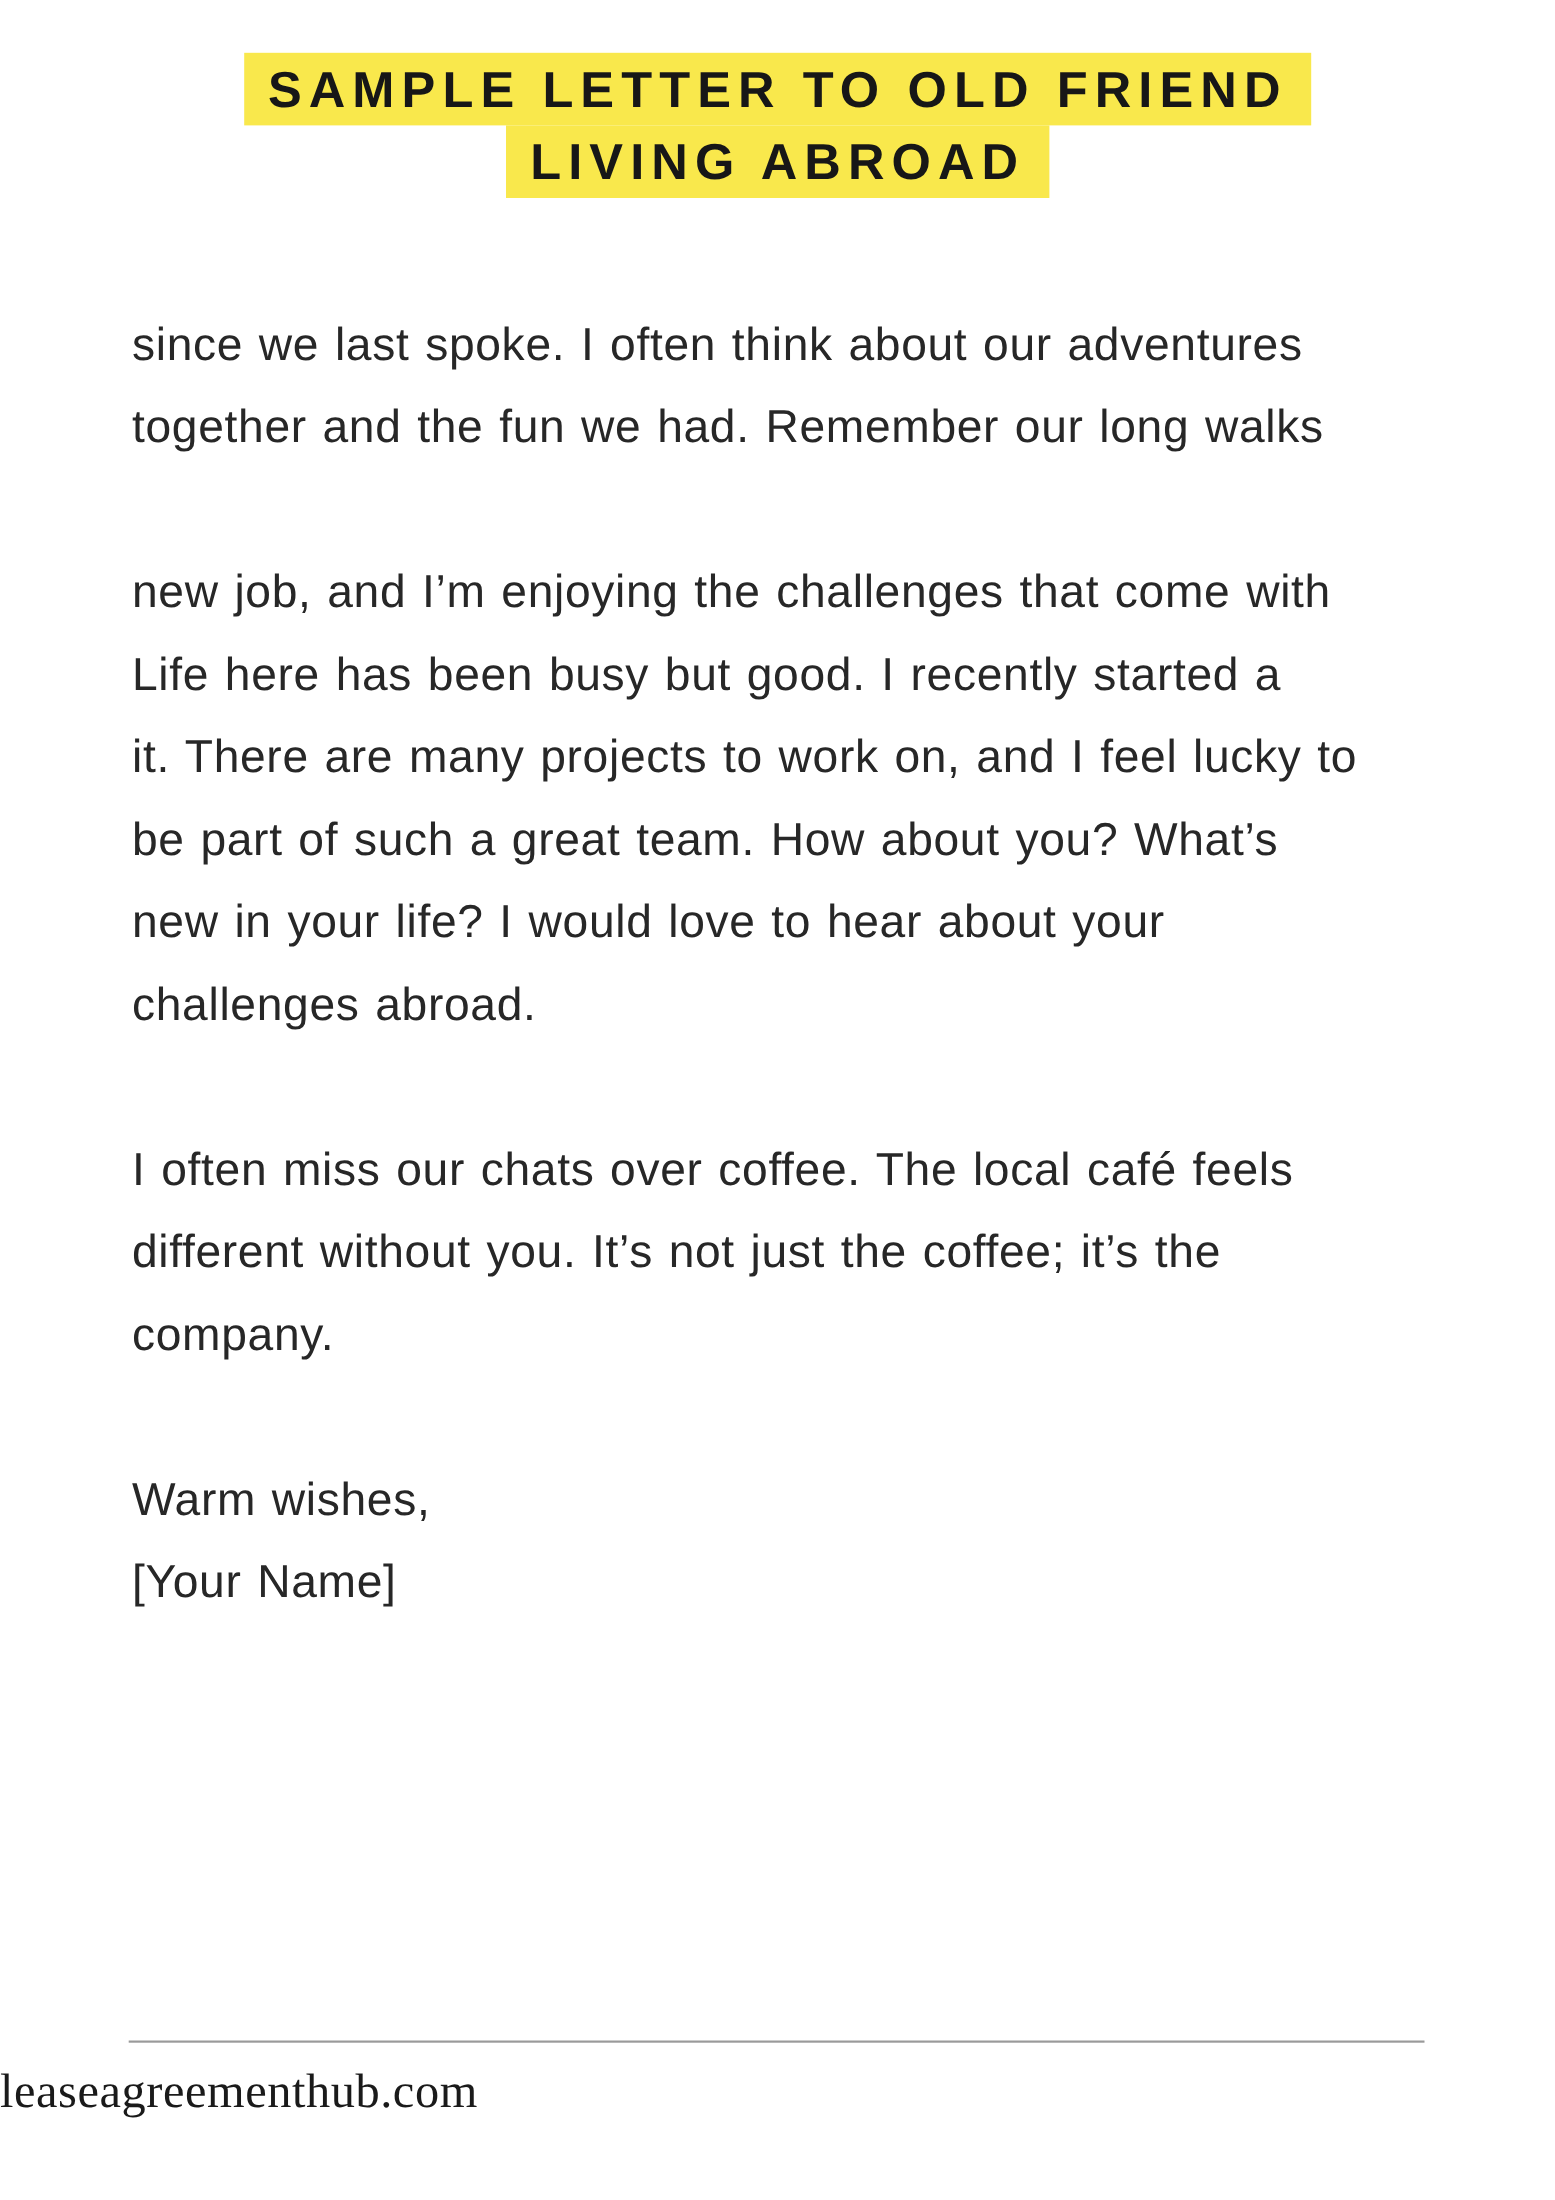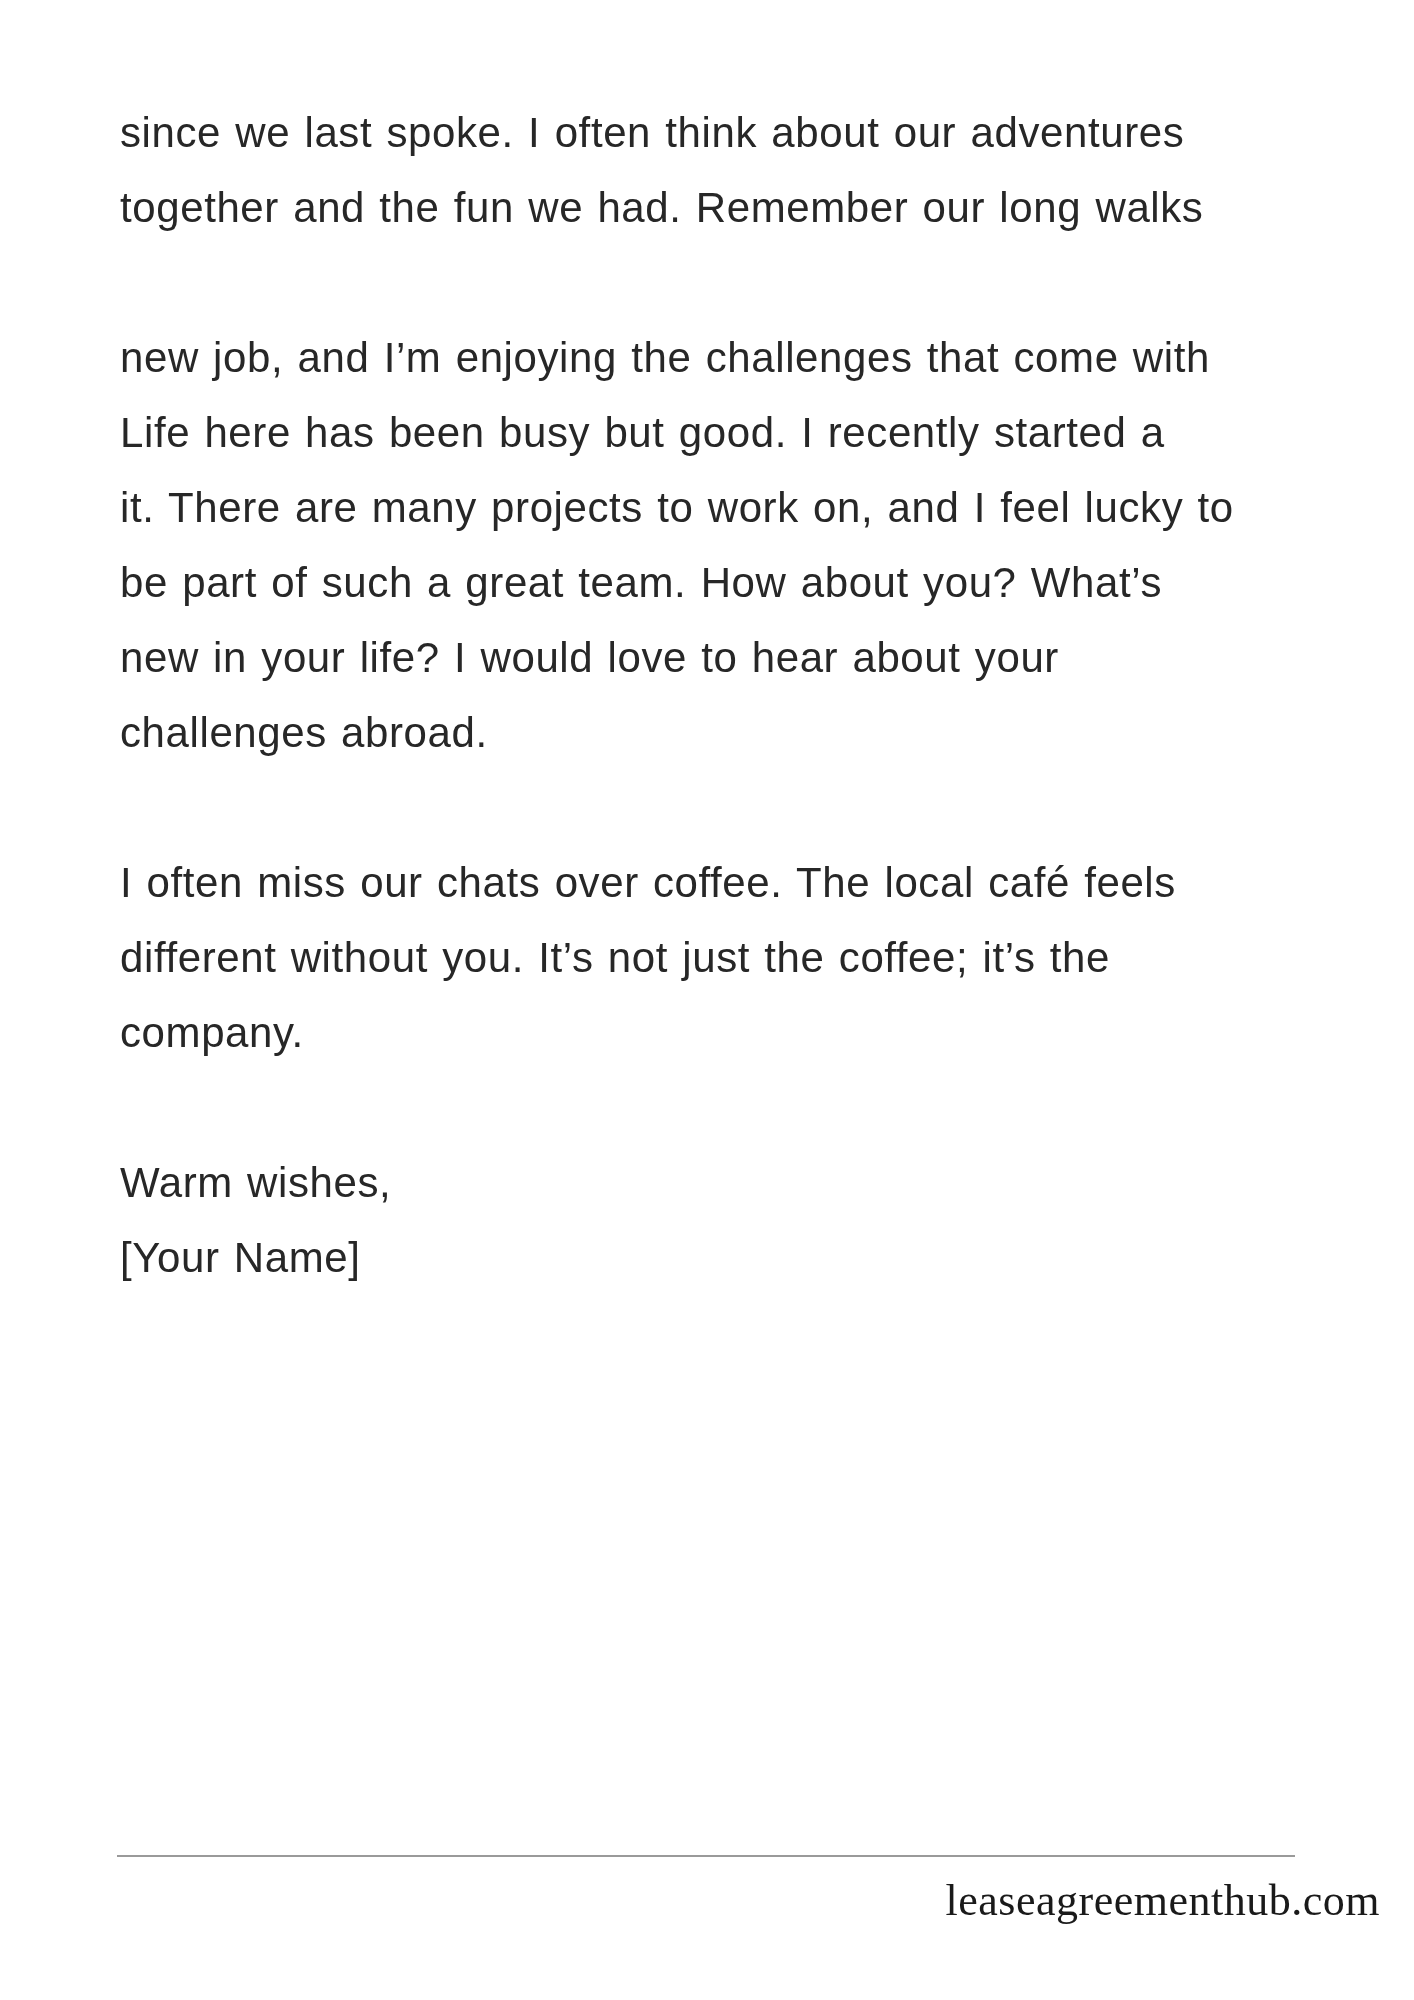--- a/index.html
+++ b/index.html
@@ -43,34 +43,37 @@
     right: 0;
     top: 1855px;
   }
   .footer-rule {
     margin-left: 117px;
     width: 1178px;
     border-top: 2px solid #9a9a9a;
   }
   .footer-site {
     margin-top: 18px;
-    text-align: right;
     padding-right: 34px;
     font-family: "Liberation Serif", serif;
     font-weight: 400;
     font-size: 44px;
     color: #1a1a1a;
     letter-spacing: 0.5px;
   }
 </style>
 </head>
 <body>
 
 <div class="page">
 
+  <div class="title-block">
+    <span class="title-line" style="background-color: rgb(249, 232, 76);">SAMPLE LETTER TO OLD FRIEND</span><br>
+    <span class="title-line" style="background-color: rgb(249, 232, 76);">LIVING ABROAD</span>
+  </div>
 
   <div class="body-block">
 
 
     <div class="para">
       <div class="line">since we last spoke. I often think about our adventures</div>
       <div class="line">together and the fun we had. Remember our long walks</div>
     </div>
 
     <div class="para">

